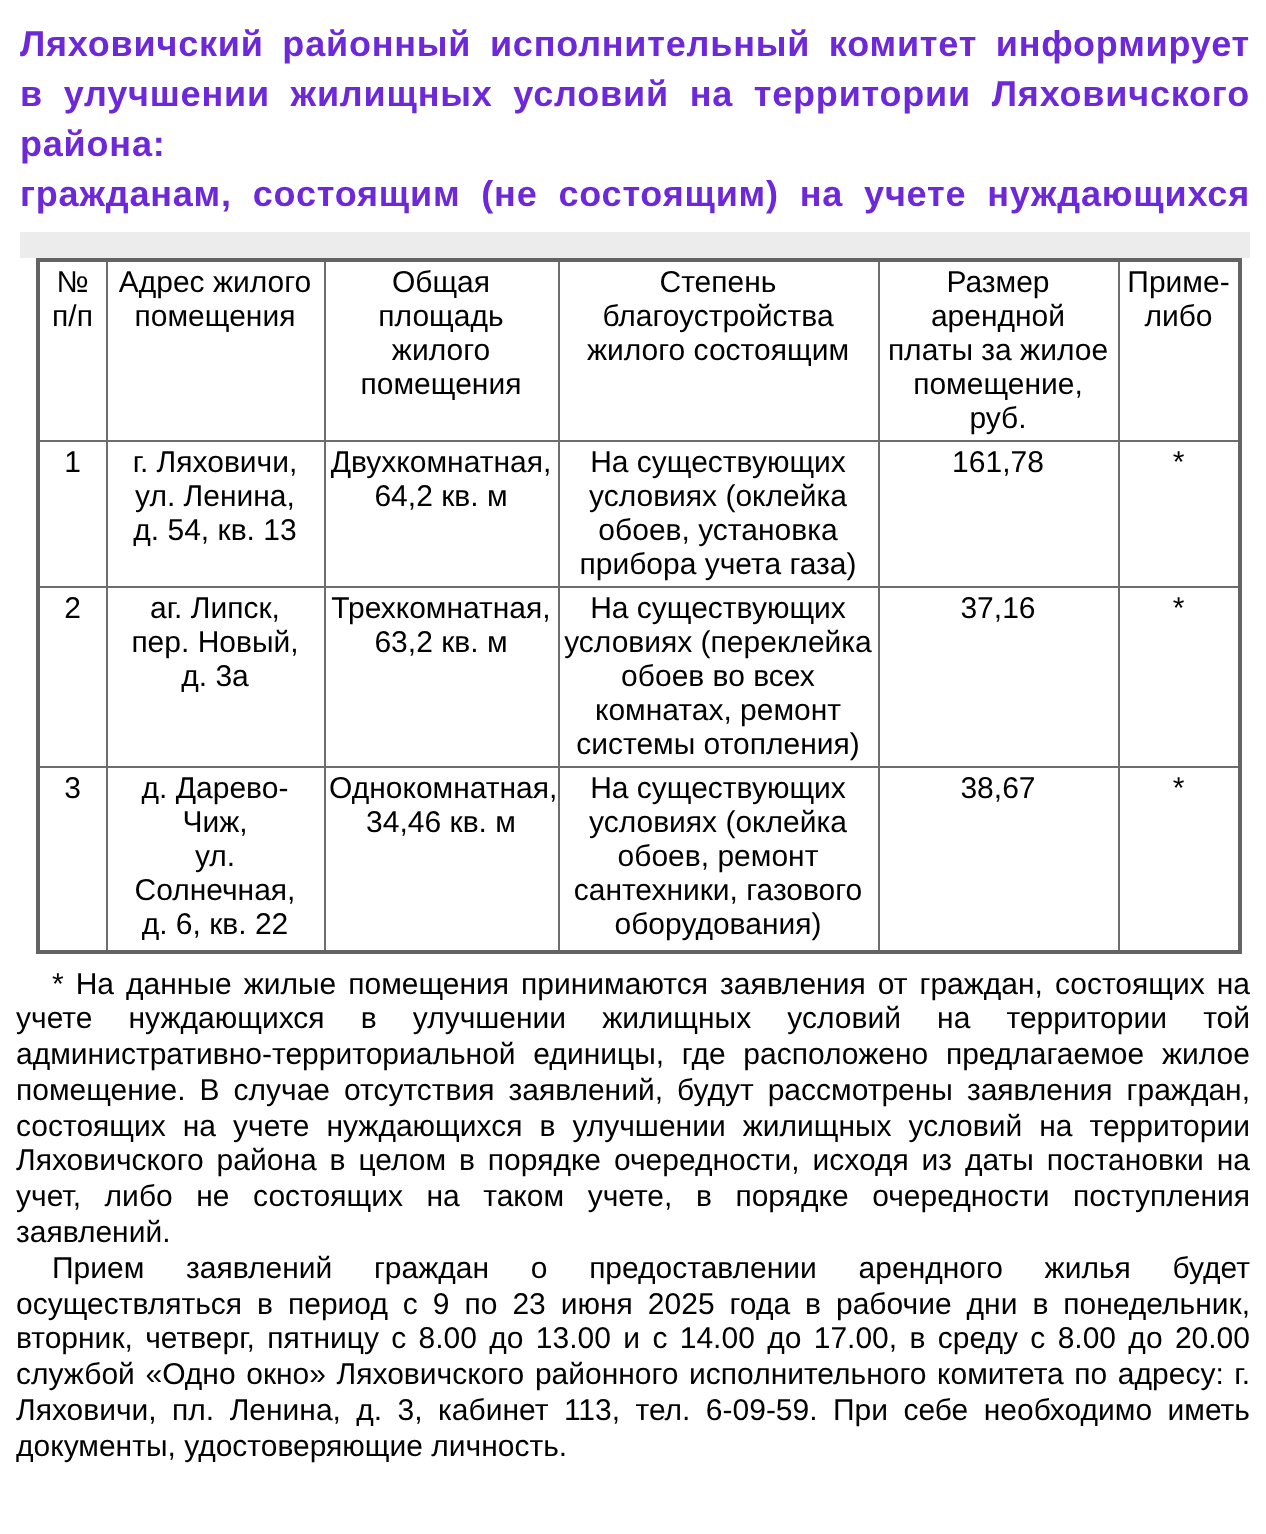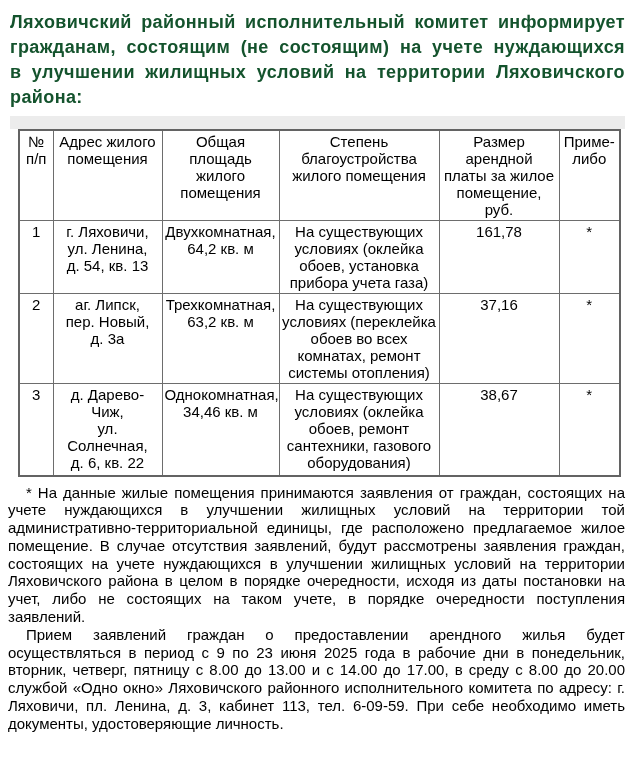--- a/index.html
+++ b/index.html
@@ -13,21 +13,21 @@
   }
   .page { width: 633px; height: 767px; padding: 8px 8px 0 8px; }
 
   
   .doc-title {
     margin: 2px 0 6px 2px;
     font-weight: bold;
     font-size: 18px;
     line-height: 25px;
     letter-spacing: 0.4px;
-    color: #14532d;
+    color: #6d28d9;
   }
   .title-line { text-align: justify; text-align-last: justify; }
 
   
   .gray-strip { height: 13px; margin-left: 2px; margin-right: 0; background: #ececec; }
 
   
   table.housing {
     border-collapse: collapse;
     table-layout: fixed;
@@ -57,22 +57,22 @@
   .italic { font-style: italic; }
   .b { font-weight: normal; }
 </style>
 </head>
 <body>
 
 <div class="page">
 
   <div class="doc-title">
     <div class="title-line">Ляховичский районный исполнительный комитет информирует</div>
+    <div class="title-line">в улучшении жилищных условий на территории Ляховичского района:</div>
     <div class="title-line">гражданам, состоящим (не состоящим) на учете нуждающихся</div>
-    <div class="title-line">в улучшении жилищных условий на территории Ляховичского района:</div>
   </div>
 
   <div class="gray-strip"></div>
 
   <table class="housing">
     <colgroup>
       <col style="width:34px">
         <col style="width:109px">
         <col style="width:117px">
       <col style="width:160px">
@@ -83,21 +83,21 @@
       <tr>
         <th>№
 п/п</th>
         <th>Адрес жилого
 помещения</th>
         <th>Общая площадь
 жилого
 помещения</th>
         <th>Степень
 благоустройства
-жилого помещения</th>
+жилого состоящим</th>
         <th>Размер
 арендной
 платы за жилое
 помещение, руб.</th>
         <th>Приме-
 либо</th>
       </tr>
     </thead>
     <tbody>
       <tr class="r1">

